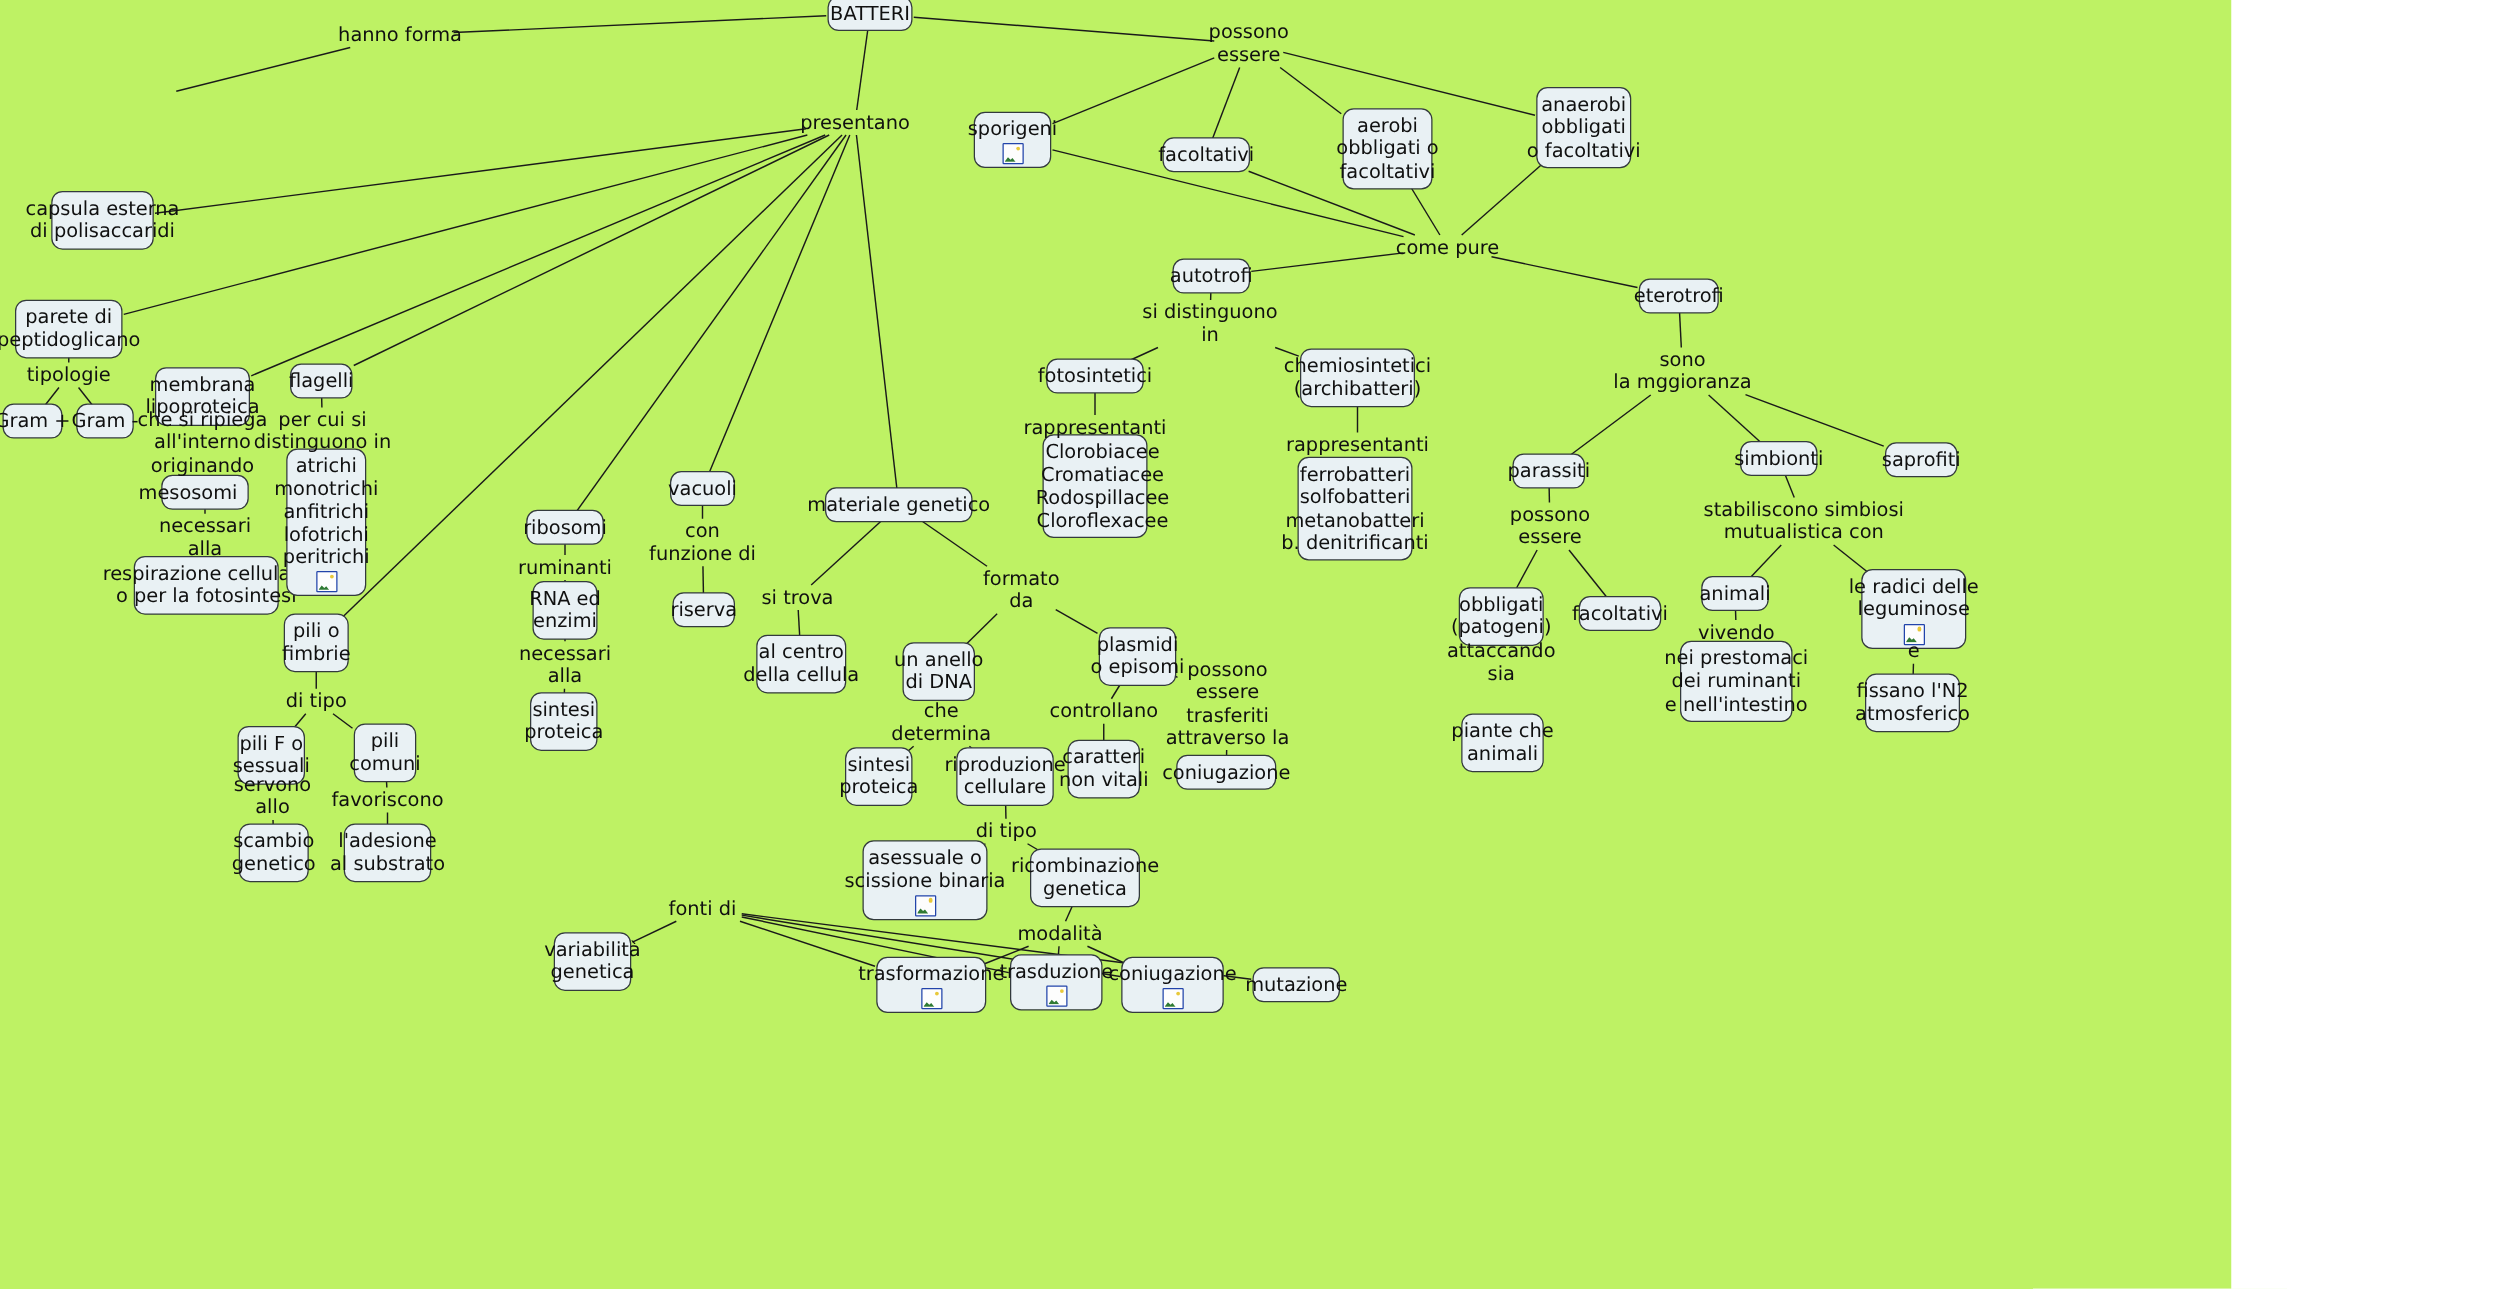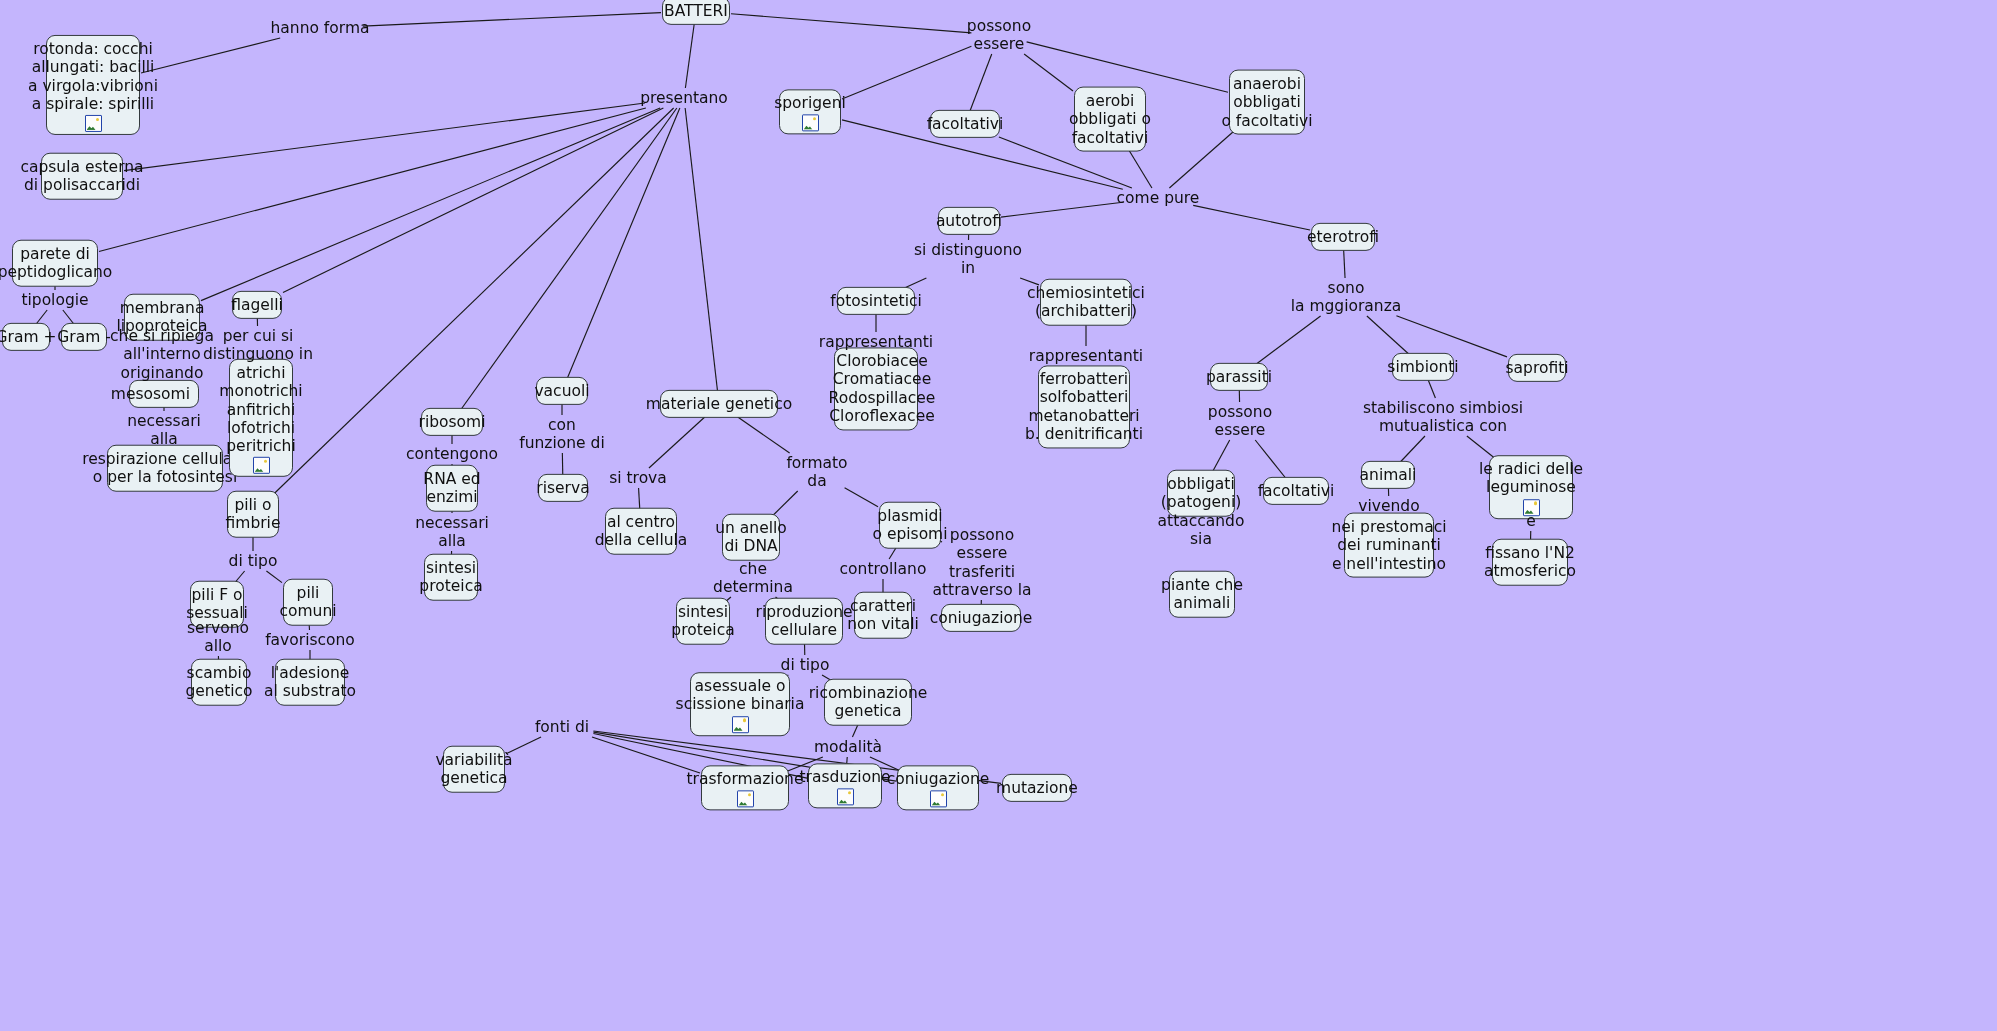--- a/index.html
+++ b/index.html
@@ -1,17 +1,17 @@
 <!DOCTYPE html>
 <html><head>
 <meta charset="utf-8">
 <style>
   html,body{margin:0;padding:0;background:#ffffff;}
   body{font-family:"DejaVu Sans","Liberation Sans",sans-serif;}
-  #map-root{position:relative;width:1997px;height:1031px;background:#c4b5fd;overflow:hidden;}
+  #map-root{position:relative;width:1785px;height:1031px;background:#bef264;overflow:hidden;}
   #edge-layer{position:absolute;left:0;top:0;width:1997px;height:1031px;}
   .node{
     position:absolute;
     box-sizing:border-box;
     background:#e9f1f4;
     border:1.3px solid #333a3d;
     border-radius:9px;
     color:#101010;
     font-size:15.5px;
     line-height:1.18;
@@ -145,24 +145,20 @@
       <line x1="1201.4871794871794" y1="549" x2="1201.4871794871794" y2="549" stroke="#1a1a1a" stroke-width="1.15"></line>
       <line x1="1428.2" y1="380" x2="1435.4" y2="398" stroke="#1a1a1a" stroke-width="1.15"></line>
       <line x1="1424.9827586206898" y1="436" x2="1400.3275862068965" y2="462" stroke="#1a1a1a" stroke-width="1.15"></line>
       <line x1="1466.8857142857144" y1="436" x2="1500.8285714285714" y2="463" stroke="#1a1a1a" stroke-width="1.15"></line>
       <line x1="1388.4193548387098" y1="488" x2="1388.6774193548388" y2="496" stroke="#1a1a1a" stroke-width="1.15"></line>
       <line x1="1389" y1="516" x2="1389" y2="517" stroke="#1a1a1a" stroke-width="1.15"></line>
       <line x1="1531" y1="511" x2="1531" y2="511" stroke="#1a1a1a" stroke-width="1.15"></line>
       <line x1="1530.7560975609756" y1="531" x2="1530.4878048780488" y2="542" stroke="#1a1a1a" stroke-width="1.15"></line>
     </svg>
 <div class="node" style="left: 696px; top: 11px; width: 68px; min-height: 22px;"><span>BATTERI</span></div>
-    <div class="node with-badge" style="left: 93px; top: 85px; width: 94px; min-height: 72px;"><span>rotonda: cocchi
-allungati: bacilli
-a virgola:vibrioni
-a spirale: spirilli</span><span class="img-badge"></span></div>
     <div class="node" style="left: 82px; top: 176px; width: 82px; min-height: 38px;"><span>capsula esterna
 di polisaccaridi</span></div>
     <div class="node" style="left: 55px; top: 263px; width: 86px; min-height: 38px;"><span>parete di
 peptidoglicano</span></div>
     <div class="node" style="left: 26px; top: 337px; width: 48px; min-height: 24px;"><span>Gram +</span></div>
     <div class="node" style="left: 84px; top: 337px; width: 46px; min-height: 24px;"><span>Gram -</span></div>
     <div class="node" style="left: 162px; top: 317px; width: 76px; min-height: 38px;"><span>membrana
 lipoproteica</span></div>
     <div class="node" style="left: 164px; top: 394px; width: 70px; min-height: 24px; align-items: flex-end;"><span>mesosomi</span></div>
     <div class="node" style="left: 165px; top: 468px; width: 116px; min-height: 38px;"><span>respirazione cellulare
@@ -261,21 +257,21 @@
 all'interno
 originando</div>
     <div class="label" style="left: 164px; top: 430px;">necessari
 alla</div>
     <div class="label" style="left: 258px; top: 345px;">per cui si
 distinguono in</div>
     <div class="label" style="left: 253px; top: 561px;">di tipo</div>
     <div class="label" style="left: 218px; top: 637px;">servono
 allo</div>
     <div class="label" style="left: 310px; top: 640px;">favoriscono</div>
-    <div class="label" style="left: 452px; top: 454px;">contengono</div>
+    <div class="label" style="left: 452px; top: 454px;">ruminanti</div>
     <div class="label" style="left: 452px; top: 532px;">necessari
 alla</div>
     <div class="label" style="left: 562px; top: 434px;">con
 funzione di</div>
     <div class="label" style="left: 638px; top: 478px;">si trova</div>
     <div class="label" style="left: 817px; top: 472px;">formato
 da</div>
     <div class="label" style="left: 753px; top: 578px;">che
 determina</div>
     <div class="label" style="left: 883px; top: 569px;">controllano</div>

